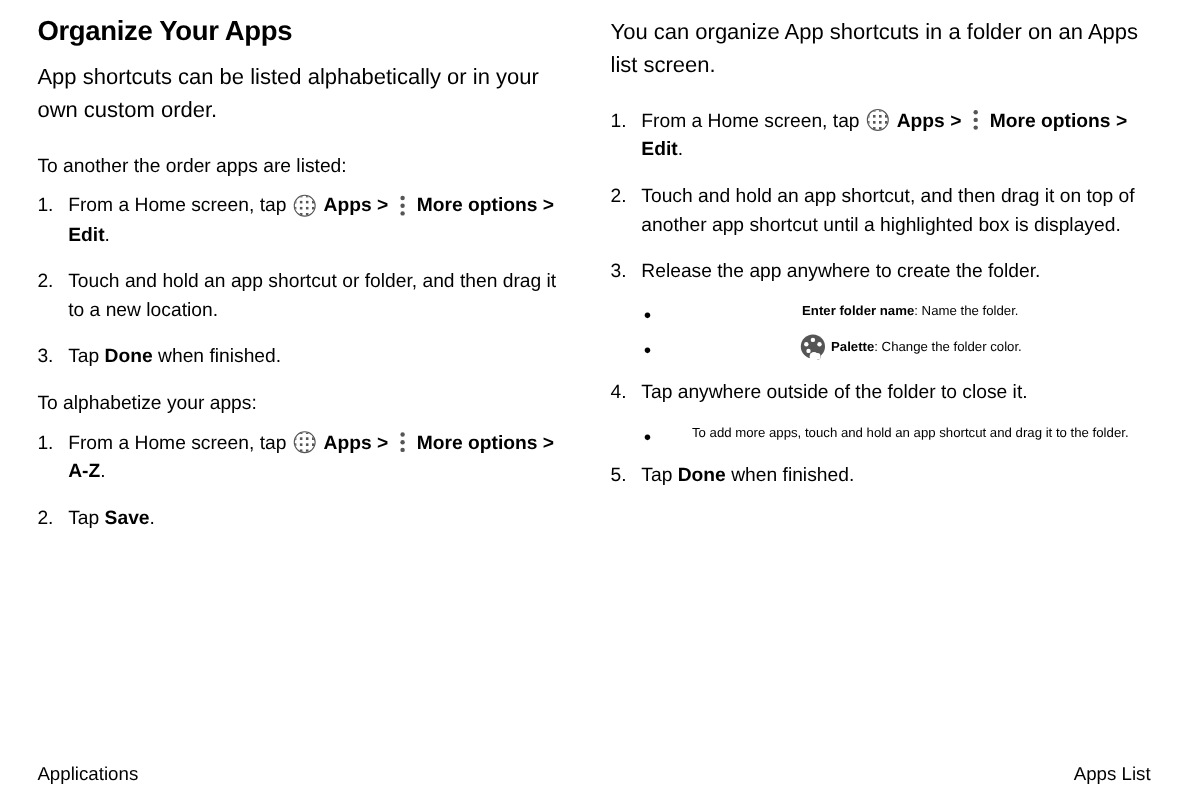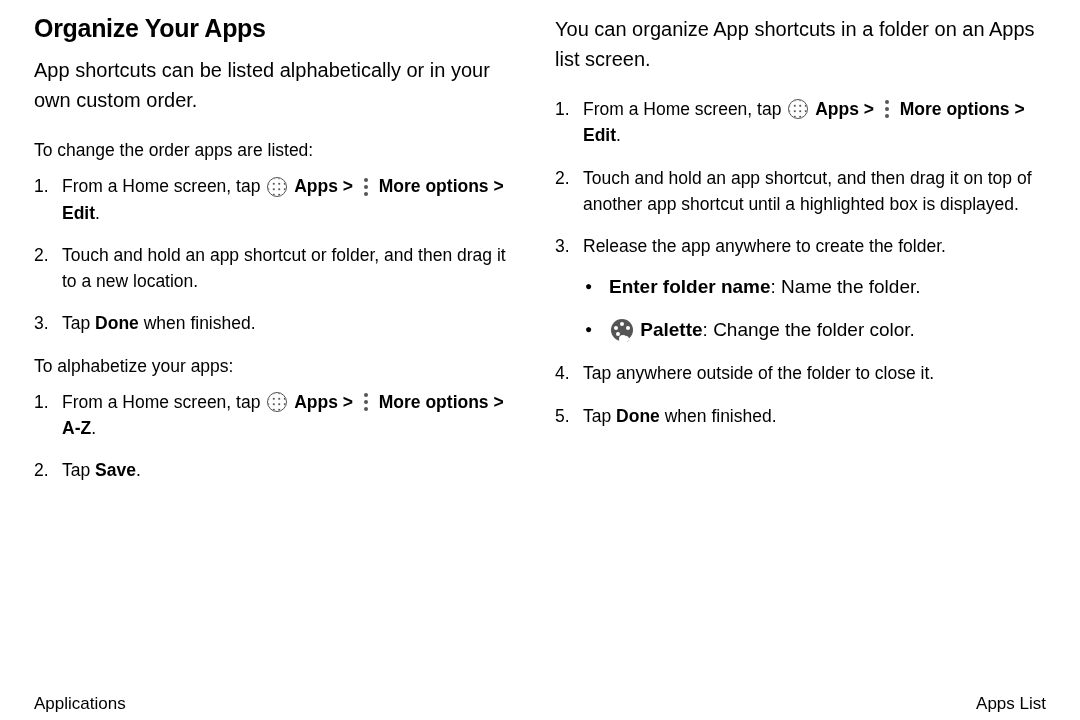--- a/index.html
+++ b/index.html
@@ -52,25 +52,26 @@
     position: absolute;
     left: 0;
     top: 0;
   }
   ul {
     list-style: none;
     padding-left: 0;
     margin-top: 14px;
   }
   ul > li {
-    font-size: 19px;
+    font-size: 12px;
     line-height: 1.5;
     padding-left: 26px;
     position: relative;
     margin-bottom: 14px;
+    text-align: center;
   }
   ul > li::before {
     content: "●";
     font-size: 12px;
     position: absolute;
     left: 2px;
     top: 4px;
   }
   .b { font-weight: 700; }
   .chev { font-weight: 700; }
@@ -169,21 +170,21 @@
 </style>
 </head>
 <body>
 
 <div class="columns">
 
   <div class="col">
     <h2>Organize Your Apps</h2>
     <p class="intro">App shortcuts can be listed alphabetically or in your own custom order.</p>
 
-    <p class="lead">To change the order apps are listed:</p>
+    <p class="lead">To another the order apps are listed:</p>
     <ol>
       <li>
         <span>From a Home screen, tap </span>
         <span class="icon apps-icon"></span>
         <span class="b">Apps</span>
         <span class="chev"> &gt; </span>
         <span class="icon more-icon">
             <span></span>
             <span></span>
             <span></span>
@@ -249,20 +250,23 @@
                 <span class="d d3"></span>
                 <span class="d d4"></span>
                 <span class="palette-notch"></span>
             </span>
             <span class="b">Palette</span><span>: Change the folder color.</span>
           </li>
         </ul>
       </li>
       <li>
         <span>Tap anywhere outside of the folder to close it.</span>
+        <ul>
+          <li>To add more apps, touch and hold an app shortcut and drag it to the folder.</li>
+        </ul>
       </li>
       <li>
         <span>Tap </span><span class="b">Done</span><span> when finished.</span>
       </li>
     </ol>
   </div>
 </div>
 
 <div class="footer">
   <span>Applications</span>

